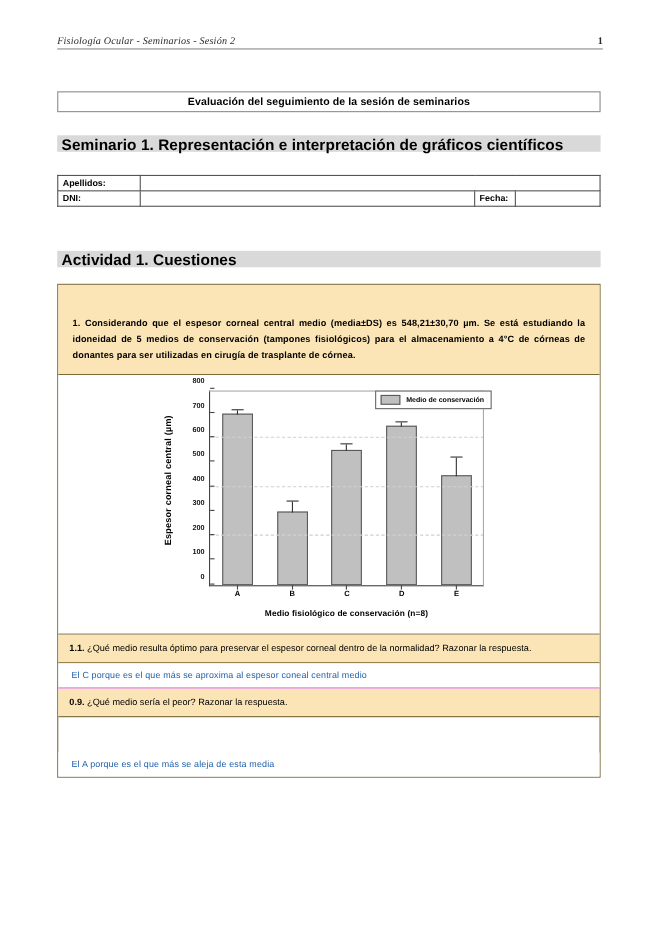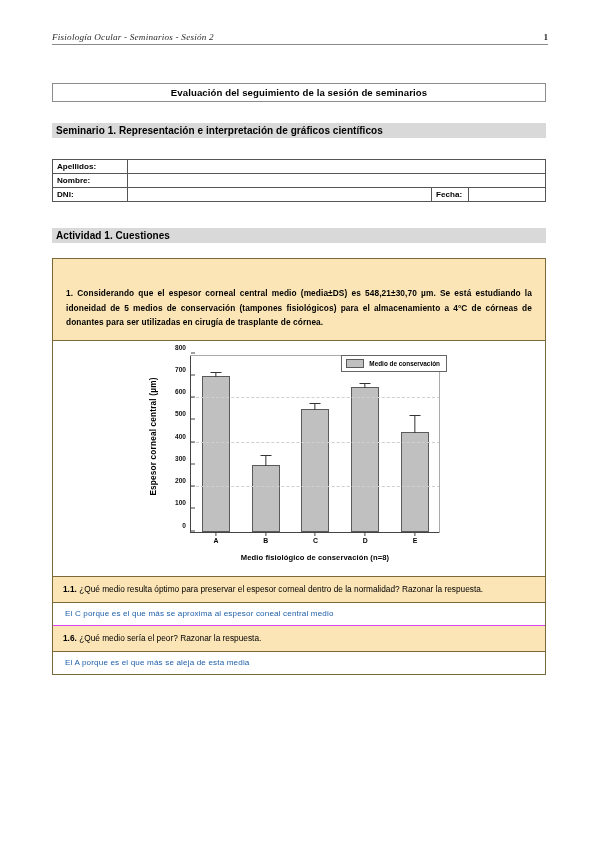--- a/index.html
+++ b/index.html
@@ -75,21 +75,21 @@
     left: 52px;
     width: 494px;
     height: 15px;
     background: #d9d9d9;
     display: flex;
     align-items: center;
     box-sizing: border-box;
     padding-left: 4px;
   }
   .gray-head span {
-    font-size: 10px;
+    font-size: 14px;
     font-weight: bold;
     letter-spacing: 0.05px;
   }
   #seminario-head { top: 123px; }
   #actividad-head { top: 228px; }
 
   
   .id-table {
     position: absolute;
     left: 52px;
@@ -147,21 +147,21 @@
   }
   .q-sub b { font-weight: bold; }
   .ans {
     background: #ffffff;
     border-bottom: 1px solid #d946ef;
     padding: 6px 10px 7px 12px;
     font-size: 8.1px;
     color: #1f5fa9;
     letter-spacing: 0.15px;
   }
-  .ans.last { border-bottom: none; }
+  .ans.last { border-bottom: none; margin-top: 32px; }
 
   
   .chart {
     position: relative;
     width: 310px;
     height: 225px;
     font-family: "Liberation Sans", sans-serif;
   }
   .ylabel {
     position: absolute;
@@ -332,24 +332,20 @@
   </div>
 
   <div class="gray-head" id="seminario-head">
     <span>Seminario 1. Representación e interpretación de gráficos científicos</span>
   </div>
 
   <table class="id-table">
     <tbody>
         <tr>
       <td class="cell-lbl">Apellidos:</td>
-      <td class="cell-blank" colspan="3"></td>
-    </tr>
-    <tr>
-      <td class="cell-lbl">Nombre:</td>
       <td class="cell-blank" colspan="3"></td>
     </tr>
     <tr>
       <td class="cell-lbl">DNI:</td>
       <td class="cell-blank"></td>
       <td class="cell-fecha">Fecha:</td>
       <td class="cell-fecha-val"></td>
     </tr>
   </tbody>
     </table>
@@ -444,18 +440,18 @@
         <div class="xlabel">Medio fisiológico de conservación (n=8)</div>
       </div>
     </div>
 
     <div class="q-sub">
       <b>1.1.</b><span> ¿Qué medio resulta óptimo para preservar el espesor corneal dentro de la normalidad? Razonar la respuesta.</span>
     </div>
     <div class="ans">El C porque es el que más se aproxima al espesor coneal central medio</div>
 
     <div class="q-sub">
-      <b>1.6.</b><span> ¿Qué medio sería el peor? Razonar la respuesta.</span>
+      <b>0.9.</b><span> ¿Qué medio sería el peor? Razonar la respuesta.</span>
     </div>
     <div class="ans last">El A porque es el que más se aleja de esta media</div>
 
   </div>
 </div>
 
 </body></html>

